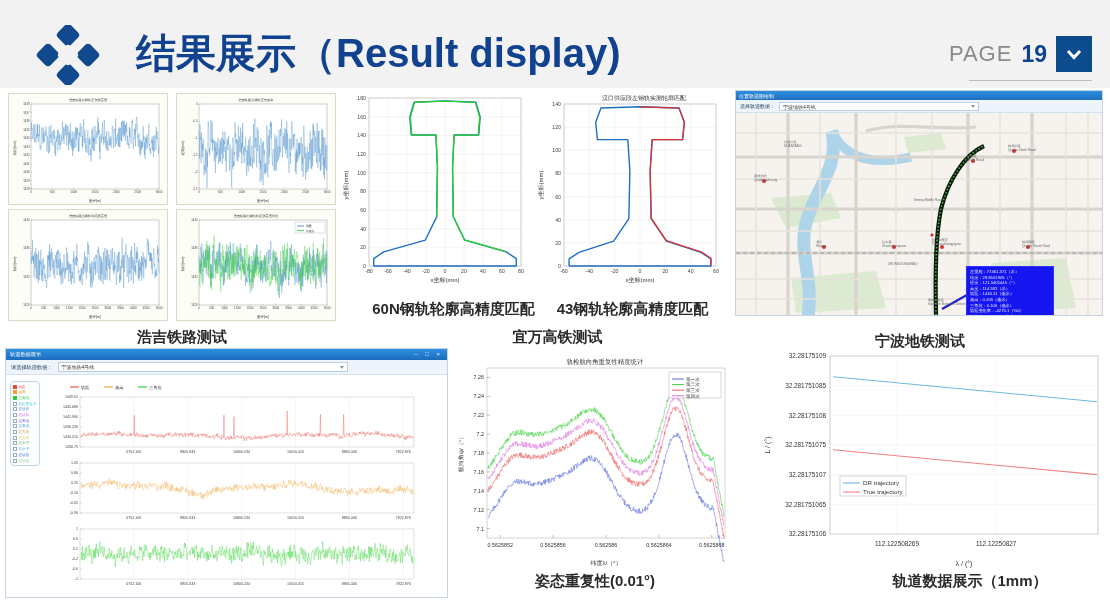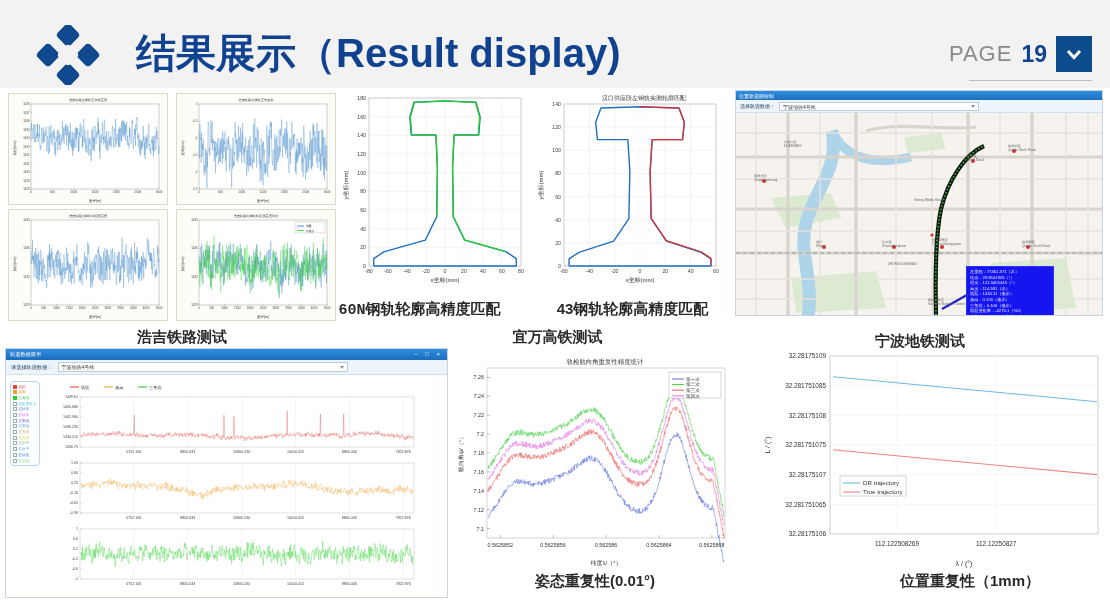--- a/index.html
+++ b/index.html
@@ -446,21 +446,21 @@
       </g>
     <g id="r2shape">
         <path d="M37.07 176.00 L37.07 168.89 L47.00 162.38 L81.65 151.12 L96.85 128.62 L97.87 81.23 L95.84 49.64 L65.44 49.64 L63.67 32.27 L68.99 18.05 L108.00 16.79 L147.01 18.05 L152.33 32.27 L150.56 49.64 L120.16 49.64 L118.13 81.23 L119.15 128.62 L134.35 151.12 L169.00 162.38 L178.93 168.89 L178.93 176.00 L37.07 176.00 " stroke="#1f6fc0" stroke-width="1.4" fill="none" stroke-linejoin="round"></path>
         <path d="M108.00 16.89 L147.01 18.15 L152.33 32.29 L150.56 49.58 L120.16 49.58 L118.13 81.01 L119.15 128.16 L134.35 150.55 L169.00 161.75 L178.93 168.23 L178.93 175.31 " stroke="#e03131" stroke-width="1.3" fill="none" stroke-linejoin="round"></path>
       </g>
     <text x="108" y="192" font-size="6" text-anchor="middle" fill="#333">x坐标(mm)</text>
     <text x="11" y="95" font-size="6" text-anchor="middle" fill="#333" transform="rotate(-90 11 95)">y坐标(mm)</text>
   </svg>
 </div>
 
-<div class="caption" style="left:312px; top:300px; width:215px;font-family:Liberation Mono, monospace;">60N钢轨轮廓高精度匹配</div>
+<div class="caption" style="left:346px; top:300px; width:215px;">60N钢轨轮廓高精度匹配</div>
 <div class="caption" style="left:525px; top:300px; width:215px;">43钢轨轮廓高精度匹配</div>
 <div class="caption" style="left:450px; top:328px; width:215px;">宜万高铁测试</div>
 
 <div class="panel" id="map-app">
   <div class="map-titlebar">位置轨迹图绘制</div>
   <div class="map-toolbar">
     <span>选择轨迹数据：</span>
     <span class="map-select">
       <span>宁波地铁4号线</span>
       <span class="caret"></span>
@@ -826,13 +826,13 @@
         <rect x="100" y="128" width="66" height="20" fill="#fff" stroke="#999" stroke-width="0.4"></rect>
         <line x1="103" y1="135" x2="120" y2="135" stroke="#6fb8e0" stroke-width="1.1"></line>
         <text x="123" y="137.4" font-size="6.2" fill="#333">DR trajectory</text>
         <line x1="103" y1="144" x2="120" y2="144" stroke="#f08080" stroke-width="1.1"></line>
         <text x="123" y="146.4" font-size="6.2" fill="#333">True trajectory</text>
       </g>
     <text x="224" y="218" font-size="7" text-anchor="middle" fill="#333">λ / (°)</text>
     <text x="30" y="97" font-size="7" text-anchor="middle" fill="#333" transform="rotate(-90 30 97)">L / (°)</text>
   </svg>
 </div>
-<div class="caption" style="left:855px; top:572px; width:230px;">位置重复性（1mm）</div>
+<div class="caption" style="left:855px; top:572px; width:230px;">轨道数据展示（1mm）</div>
 
 </body></html>

